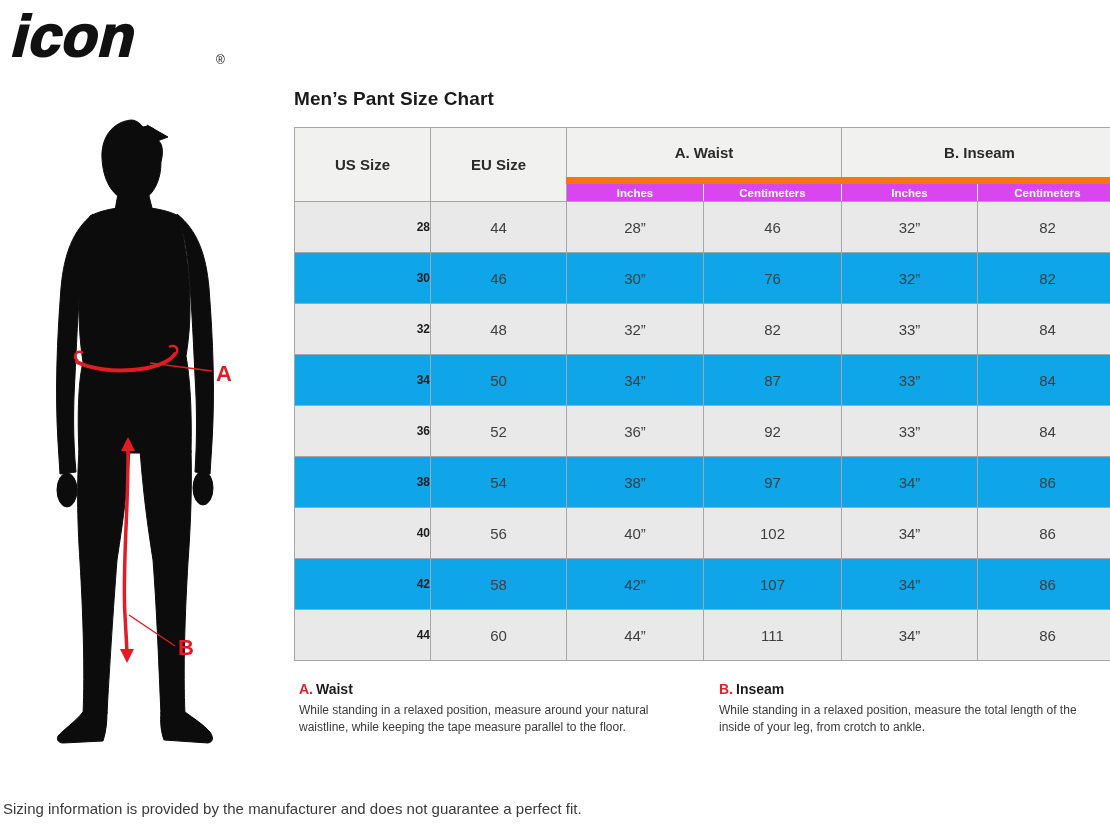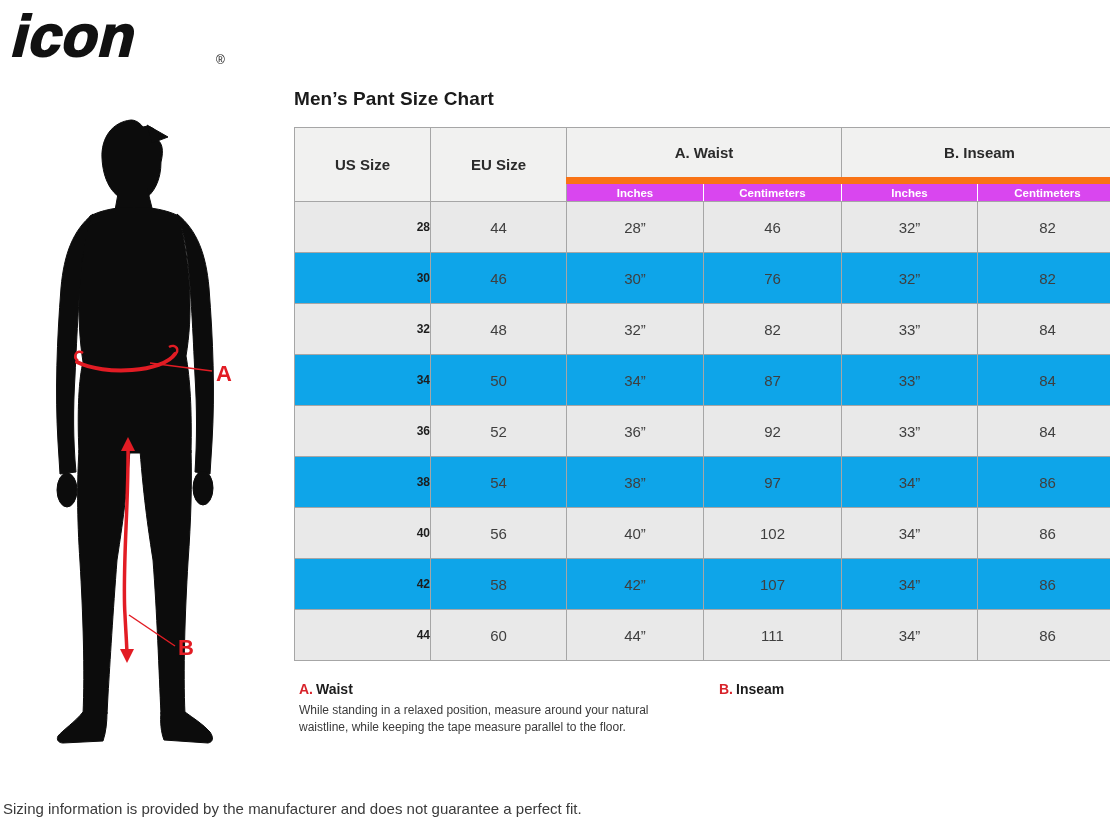--- a/index.html
+++ b/index.html
@@ -198,19 +198,20 @@
   </table>
 
 
   <div class="measure-cols">
     <div class="mcol">
       <h3><span class="letter">A.</span><span>Waist</span></h3>
       <p>While standing in a relaxed position, measure around your natural waistline, while keeping the tape measure parallel to the floor.</p>
     </div>
     <div class="mcol">
       <h3><span class="letter">B.</span><span>Inseam</span></h3>
+      <p>While standing in a relaxed position, measure the total length of the inside of your leg, from crotch to ankle.</p>
     </div>
   </div>
 </div>
 
 <div class="footnote">
   <div>Sizing information is provided by the manufacturer and does not guarantee a perfect fit.</div>
 </div>
 
 </body></html>

